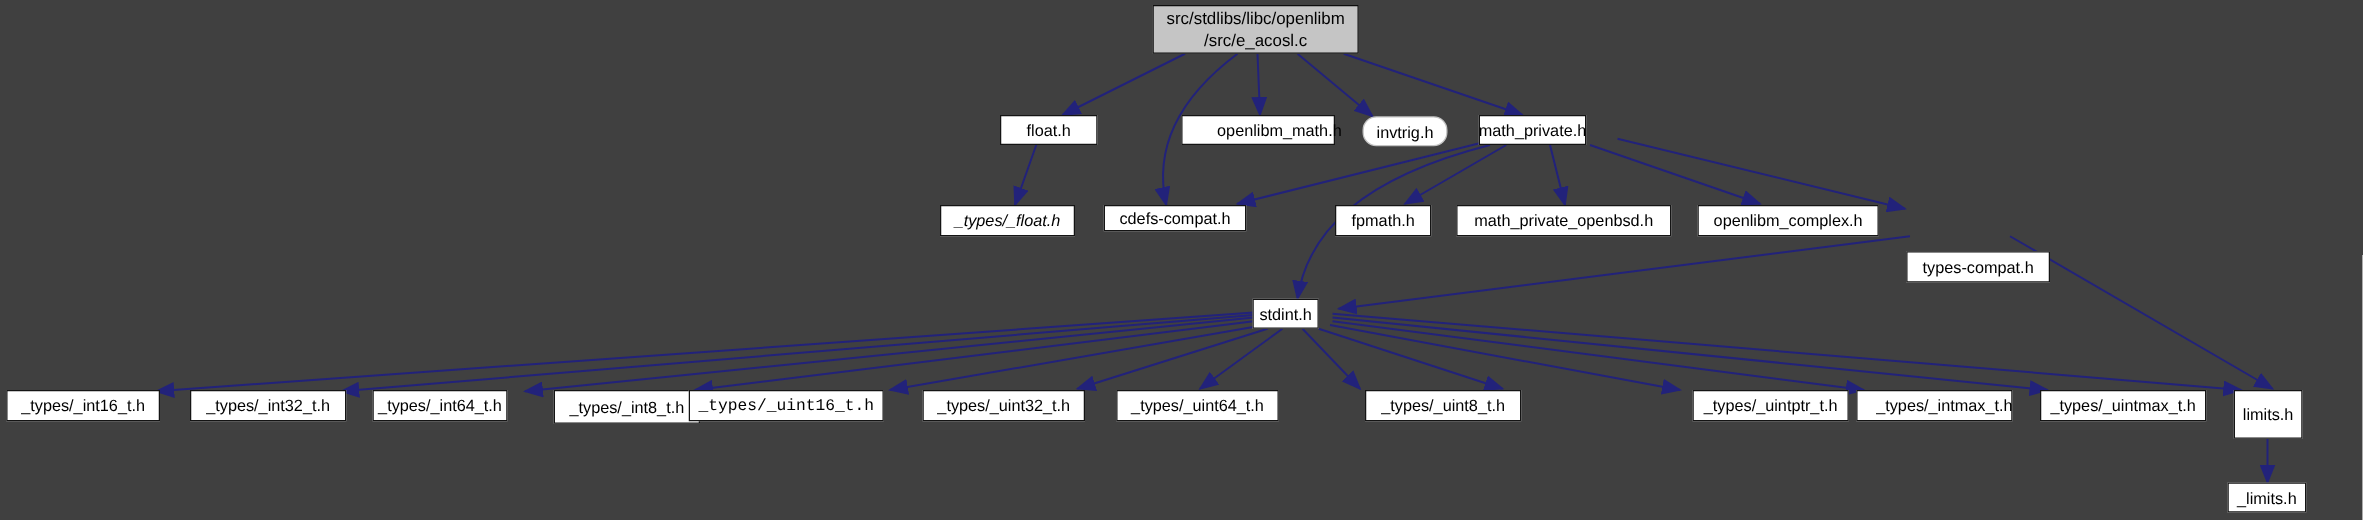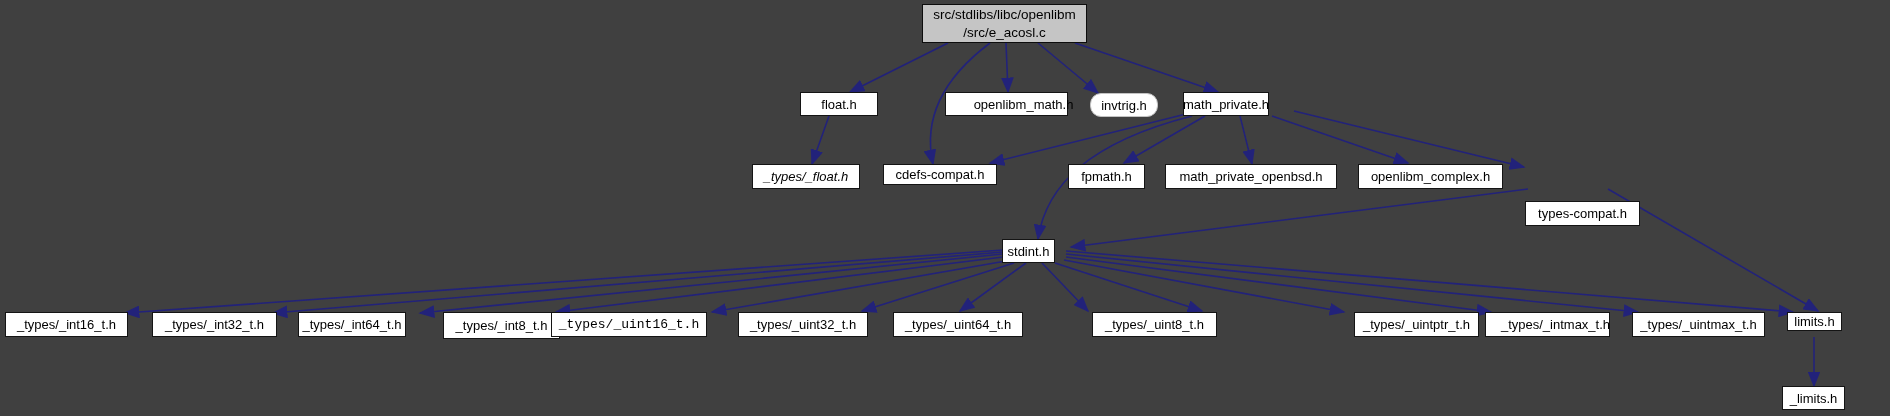--- a/index.html
+++ b/index.html
@@ -90,15 +90,15 @@
     <div class="node normal" style="left: 152px; top: 312px; width: 125px; height: 25px;">_types/_int32_t.h</div>
     <div class="node normal" style="left: 298px; top: 312px; width: 108px; height: 25px;">_types/_int64_t.h</div>
     <div class="node normal" style="left: 443px; top: 312px; width: 117px; height: 27px;">_types/_int8_t.h</div>
     <div class="node normal" style="left: 551px; top: 312px; width: 156px; height: 25px; font-family: Liberation Mono, monospace;">_types/_uint16_t.h</div>
     <div class="node normal" style="left: 738px; top: 312px; width: 130px; height: 25px;">_types/_uint32_t.h</div>
     <div class="node normal" style="left: 893px; top: 312px; width: 130px; height: 25px;">_types/_uint64_t.h</div>
     <div class="node normal" style="left: 1047px; top: 312px; width: 125px; height: 25px; margin-left: 45px;">_types/_uint8_t.h</div>
     <div class="node normal" style="left: 1338px; top: 312px; width: 125px; height: 25px; margin-left: 16px;">_types/_uintptr_t.h</div>
     <div class="node normal" style="left: 1485px; top: 312px; width: 125px; height: 25px; padding-left: 16px;">_types/_intmax_t.h</div>
     <div class="node normal" style="left: 1632px; top: 312px; width: 133px; height: 25px;">_types/_uintmax_t.h</div>
-    <div class="node normal" style="left: 1787px; top: 312px; width: 55px; height: 19px;">limits.h</div>
+    <div class="node normal" style="left: 1787px; top: 312px; width: 55px; height: 39px;">limits.h</div>
     <div class="node normal" style="left: 1782px; top: 386px; width: 63px; height: 24px;">_limits.h</div>
   </div>
 
 </body></html>

